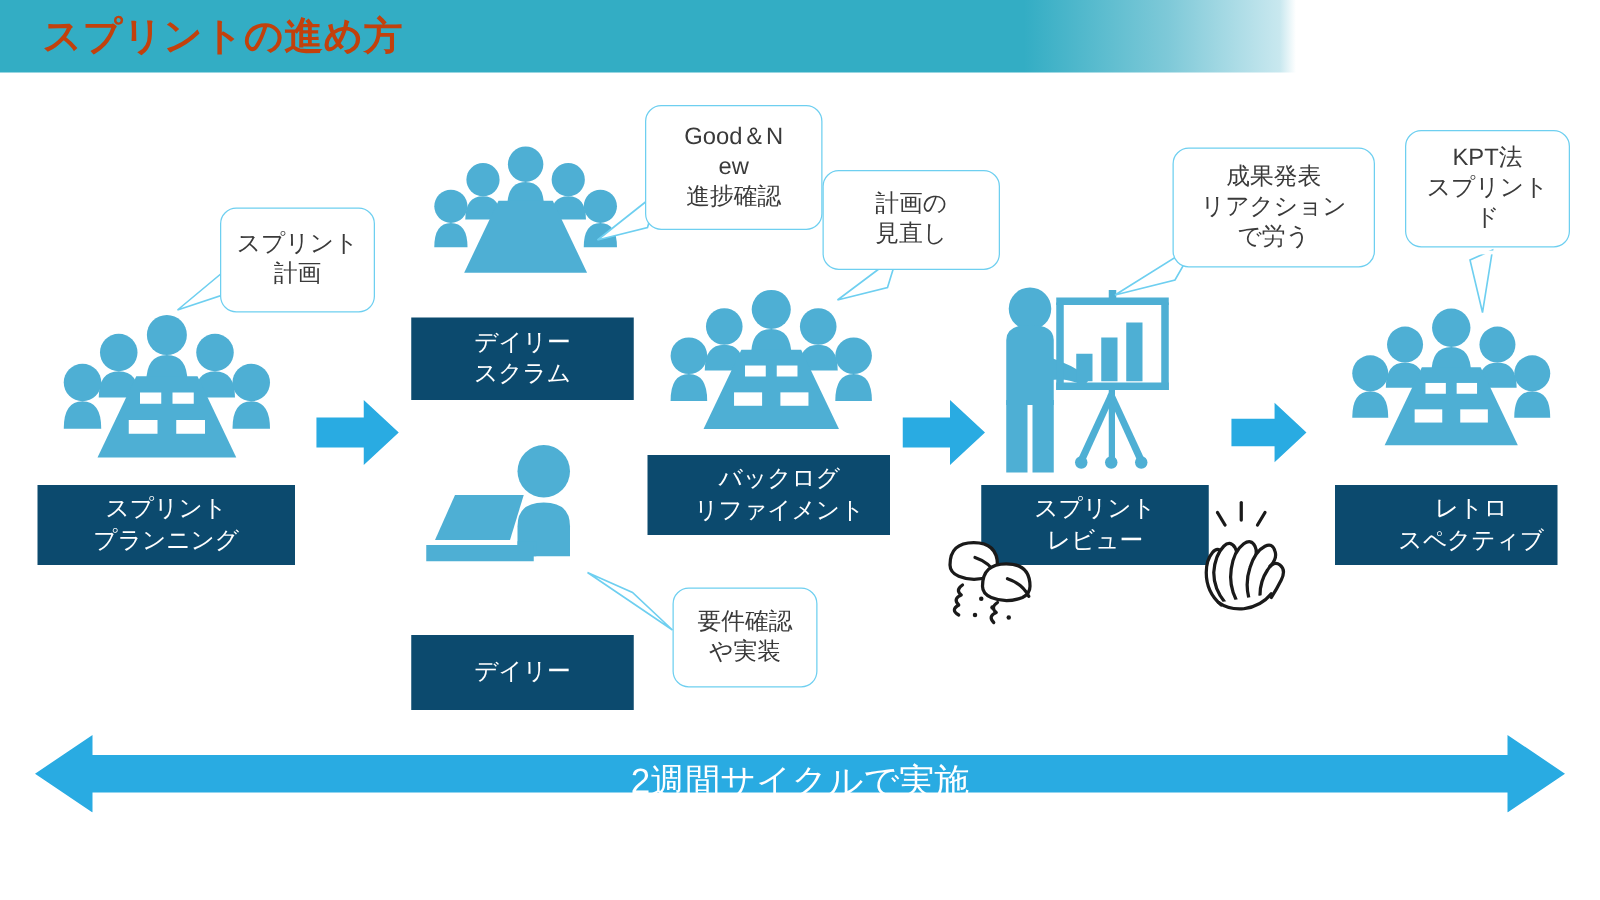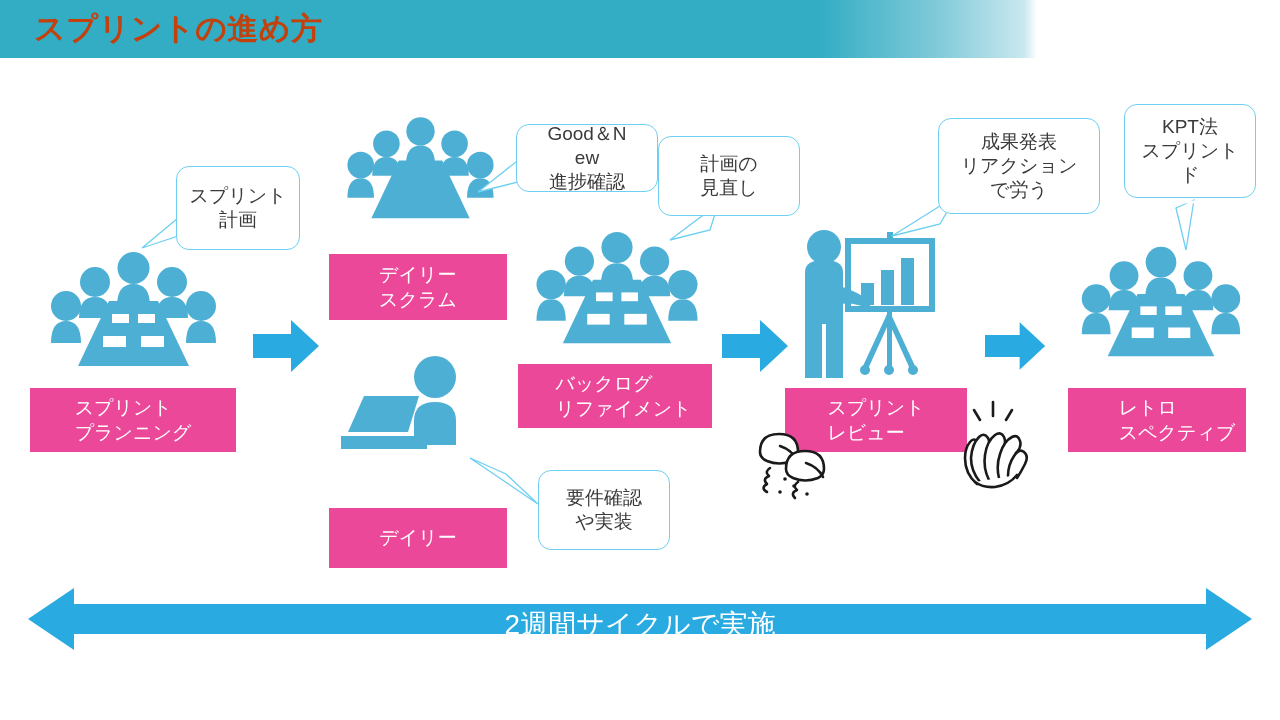--- a/index.html
+++ b/index.html
@@ -39,25 +39,25 @@
     font-weight: bold;
     color: #c2410c;
     letter-spacing: 0.5px;
     line-height: 50px;
     white-space: nowrap;
   }
 
   
   .stage-label {
     position: absolute;
-    background: #ec4899;
+    background: #0c4a6e;
     color: #ffffff;
     font-size: 19px;
     line-height: 1.32;
-    text-align: left;
+    text-align: center;
     display: flex;
     align-items: center;
     justify-content: center;
     box-sizing: border-box;
     padding: 2px 4px;
     white-space: pre-line;
   }
 
   
   .callout {
@@ -164,40 +164,40 @@
     </g>
   </svg>
 
   <div class="stage-label" style="left:329px; top:254px; width:178px; height:66px;">デイリー
 スクラム</div>
 
   <svg class="callout-tail" style="left:456px; top:150px;" width="80" height="60" viewBox="0 0 80 60">
     <path d="M70 4 L22 42 L62 32 Z" fill="#ffffff" stroke="#6ecff0" stroke-width="1.3"></path>
     <line x1="68" y1="5" x2="76" y2="5" stroke="#ffffff" stroke-width="3"></line>
   </svg>
-  <div class="callout" style="left:516px; top:84px; width:142px; height:68px;margin-top:40px;">Good＆N
+  <div class="callout" style="left:516px; top:84px; width:142px; height:100px;">Good＆N
 ew
 進捗確認</div>
 
   <svg class="icon" style="left:336px; top:353px;" width="152" height="112" viewBox="0 0 152 112">
     <g fill="#4EAFD4">
       <circle cx="99" cy="24" r="21"></circle>
       <path d="M78 92 L78 68 q0 -19 21 -19 q21 0 21 19 L120 92 Z"></path>
       <path d="M78 80 L78 92 L93 92 L93 80 Z"></path>
       <path d="M12 79 L28 43 L83 43 L72 79 Z"></path>
       <path d="M5 83 L91 83 L91 96 L5 96 Z"></path>
     </g>
   </svg>
 
   <div class="stage-label" style="left:329px; top:508px; width:178px; height:60px;">デイリー</div>
 
   <svg class="callout-tail" style="left:466px; top:452px;" width="90" height="70" viewBox="0 0 90 70">
     <path d="M4 6 L72 52 L40 22 Z" fill="#ffffff" stroke="#6ecff0" stroke-width="1.3"></path>
   </svg>
-  <div class="callout" style="left:538px; top:470px; width:132px; height:80px;">要件確認
+  <div class="callout" style="left:538px; top:470px; width:116px; height:80px;">要件確認
 や実装</div>
 
   <svg class="icon" style="left:531px; top:228px;" width="172" height="122" viewBox="0 0 175 125">
     <g fill="#4EAFD4">
       <circle cx="87.5" cy="20" r="16"></circle>
       <path d="M71 58 q0 -22 16.5 -22 q16.5 0 16.5 22 z"></path>
       <circle cx="49" cy="34" r="15"></circle>
       <path d="M33 70 q0 -21 16 -21 q16 0 16 21 z"></path>
       <circle cx="126" cy="34" r="15"></circle>
       <path d="M110 70 q0 -21 16 -21 q16 0 16 21 z"></path>

